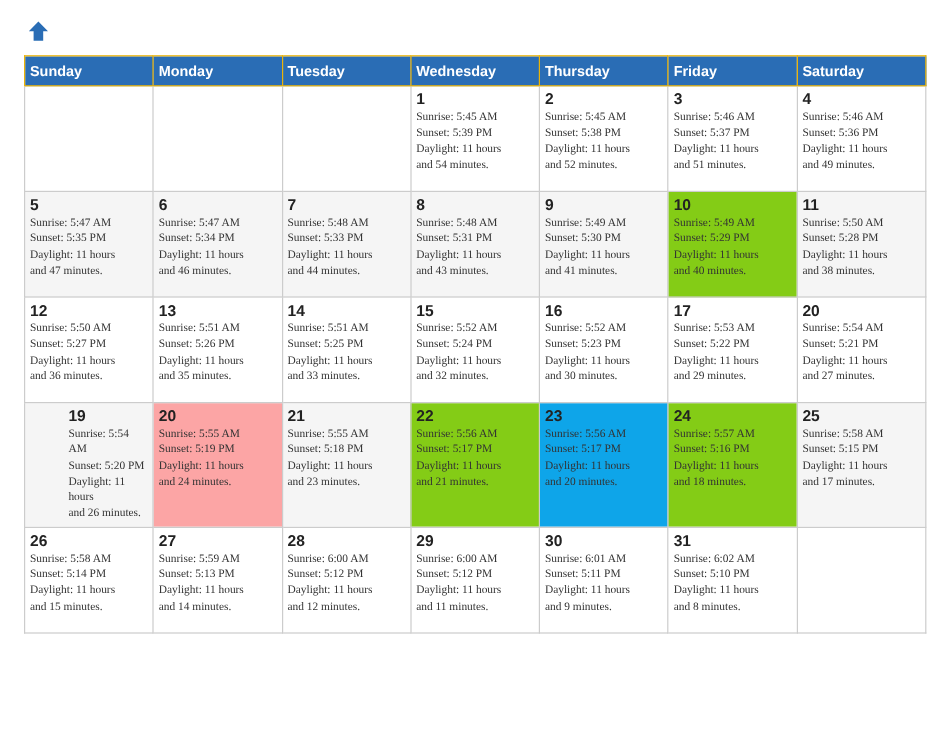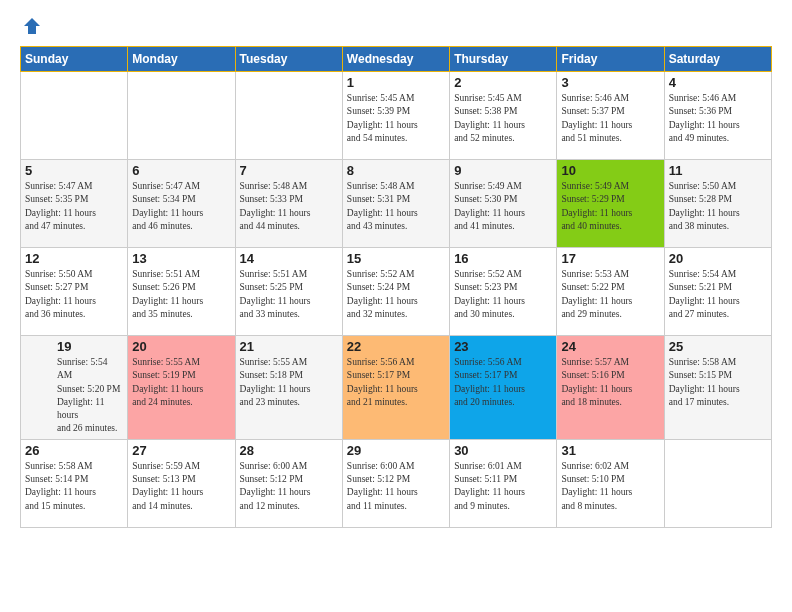--- a/index.html
+++ b/index.html
@@ -221,29 +221,29 @@
             <div class="day-info">Sunrise: 5:54 AM<br>Sunset: 5:20 PM<br>Daylight: 11 hours<br>and 26 minutes.</div>
           </td>
           <td style="background-color: #fca5a5;">
             <div class="day-number">20</div>
             <div class="day-info">Sunrise: 5:55 AM<br>Sunset: 5:19 PM<br>Daylight: 11 hours<br>and 24 minutes.</div>
           </td>
           <td style="background-color: rgb(245, 245, 245);">
             <div class="day-number">21</div>
             <div class="day-info">Sunrise: 5:55 AM<br>Sunset: 5:18 PM<br>Daylight: 11 hours<br>and 23 minutes.</div>
           </td>
-          <td style="background-color: #fdba74;">
+          <td style="background-color: #84cc16;">
             <div class="day-number">22</div>
             <div class="day-info">Sunrise: 5:56 AM<br>Sunset: 5:17 PM<br>Daylight: 11 hours<br>and 21 minutes.</div>
           </td>
           <td style="background-color: #0ea5e9;">
             <div class="day-number">23</div>
             <div class="day-info">Sunrise: 5:56 AM<br>Sunset: 5:17 PM<br>Daylight: 11 hours<br>and 20 minutes.</div>
           </td>
-          <td style="background-color: #fca5a5;">
+          <td style="background-color: #84cc16;">
             <div class="day-number">24</div>
             <div class="day-info">Sunrise: 5:57 AM<br>Sunset: 5:16 PM<br>Daylight: 11 hours<br>and 18 minutes.</div>
           </td>
           <td style="background-color: rgb(245, 245, 245); margin-top: 30px;">
             <div class="day-number">25</div>
             <div class="day-info">Sunrise: 5:58 AM<br>Sunset: 5:15 PM<br>Daylight: 11 hours<br>and 17 minutes.</div>
           </td>
         </tr>
         <tr>
           <td>

